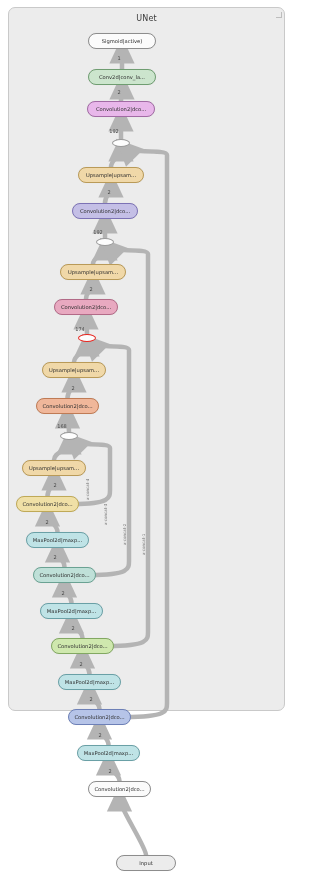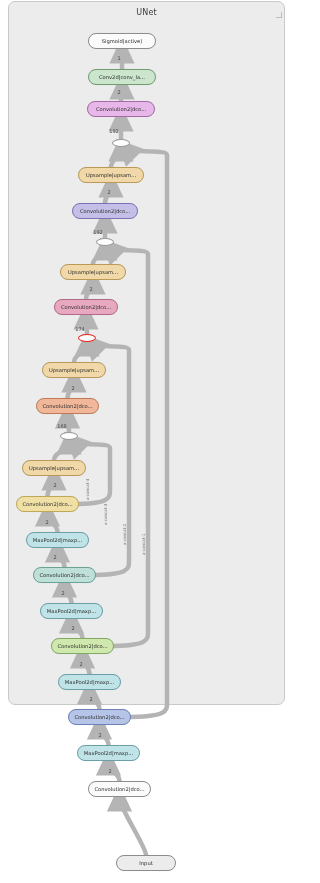--- a/index.html
+++ b/index.html
@@ -14,21 +14,21 @@
     position: relative;
     width: 293px;
     height: 883px;
     background: #ffffff;
     overflow: hidden;
   }
   
   #cluster {
     position: absolute;
     left: 8px;
-    top: 1px;
+    top: 7px;
     width: 277px;
     height: 704px;
     background: #ececec;
     border: 1px solid #c9c9c9;
     border-radius: 7px;
     box-sizing: border-box;
     padding-left: 16px;
   }
   #cluster-title {
     position: absolute;

